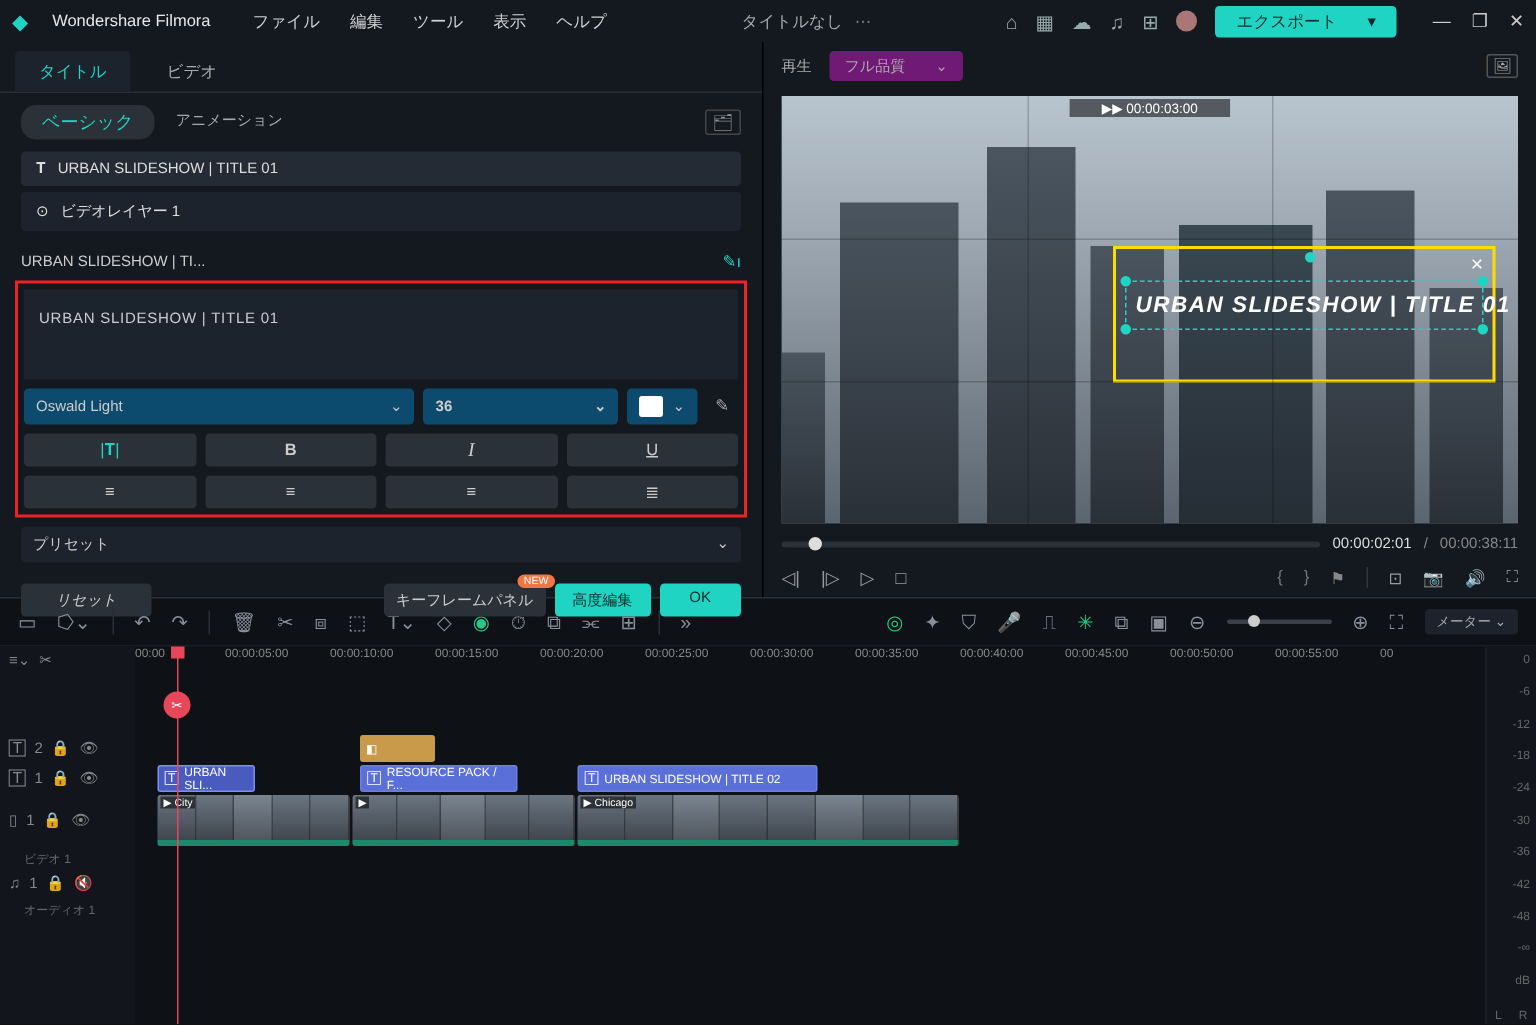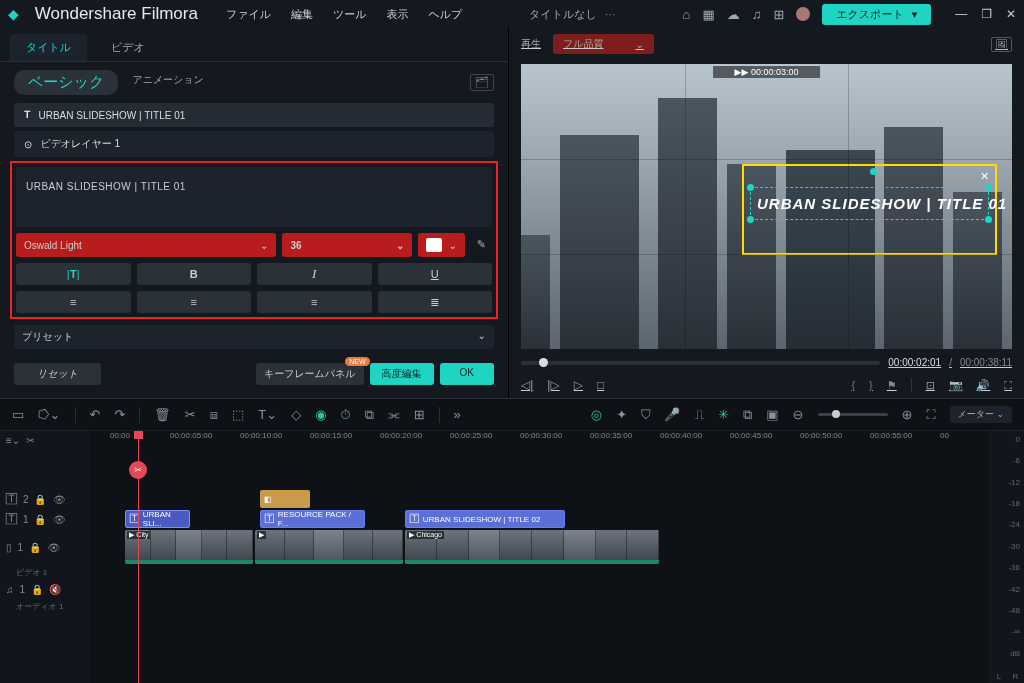--- a/index.html
+++ b/index.html
@@ -1,57 +1,57 @@
 <!DOCTYPE html>
 <html><head>
 <meta charset="utf-8">
 <style>
 * { margin: 0; padding: 0; box-sizing: border-box; font-family: -apple-system, "Segoe UI", sans-serif; }
 body { background: #0e1116; color: #c8cdd4; font-size: 11px; overflow: hidden; width: 1024px; height: 683px; }
 
 
 .titlebar { height: 28px; background: #14181f; display: flex; align-items: center; padding: 0 8px; gap: 16px; }
 .logo { color: #20d4c4; font-size: 14px; }
-.app-name { font-size: 17px; color: #e8e8e8; margin-right: 12px; }
+.app-name { font-size: 11px; color: #e8e8e8; margin-right: 12px; }
 .menu { display: flex; gap: 20px; font-size: 11px; color: #d0d0d0; }
 .menu span { cursor: pointer; }
 .title-center { flex: 1; text-align: center; color: #aaa; font-size: 11px; display: flex; justify-content: center; gap: 8px; align-items: center; }
 .title-icons { display: flex; gap: 12px; align-items: center; color: #9aa; font-size: 13px; }
-.export-btn { background: #20d4c4; color: #0a2a28; padding: 3px 14px; border-radius: 3px; font-size: 11px; display: flex; align-items: center; gap: 8px; }
+.export-btn { background: #20d4c4; color: #0a2a28; padding: 3px 14px; border-radius: 3px; font-size: 11px; display: flex; align-items: center; gap: 20px; }
 .win-controls { display: flex; gap: 14px; margin-left: 8px; color: #ccc; font-size: 12px; }
 .win-controls span { cursor: pointer; }
 
 
 .main { display: flex; height: 370px; }
 .left-panel { width: 508px; background: #14181f; display: flex; flex-direction: column; }
-.right-panel { flex: 1; background: #14181f; border-left: 1px solid #000; display: flex; flex-direction: column; text-decoration: underline; }
+.right-panel { flex: 1; background: #14181f; border-left: 1px solid #000; display: flex; flex-direction: column; }
 
 
 .panel-tabs { display: flex; padding: 6px 10px 0; gap: 8px; border-bottom: 1px solid #2a2f37; }
 .panel-tab { padding: 6px 16px; font-size: 11px; color: #aaa; cursor: pointer; border-radius: 3px 3px 0 0; }
 .panel-tab.active { background: #1d232c; color: #20d4c4; }
 
 .sub-tabs { display: flex; padding: 8px 14px; align-items: center; justify-content: space-between; }
 .sub-tabs-l { display: flex; gap: 14px; }
-.pill { background: #2a3139; color: #20d4c4; padding: 3px 14px; border-radius: 10px; font-size: 15px; }
+.pill { background: #2a3139; color: #20d4c4; padding: 3px 14px; border-radius: 10px; font-size: 12px; }
 .sub-tab { color: #aaa; font-size: 10px; padding: 3px 0; }
 
 .layer-list { padding: 0 14px; }
 .layer-item { background: #1d232c; padding: 6px 10px; margin-bottom: 4px; border-radius: 3px; display: flex; align-items: center; gap: 8px; font-size: 10px; color: #ddd; }
 .layer-item.selected { background: #252b35; }
 .layer-icon { font-size: 10px; }
 
 .section-hdr { padding: 10px 14px 6px; font-size: 10px; color: #ccc; display: flex; justify-content: space-between; align-items: center; }
 .edit-hint { color: #20d4c4; font-size: 11px; }
 
 
 .red-box { margin: 0 10px; border: 2px solid #e22; padding: 4px; }
 .text-area { background: #1d232c; padding: 14px 10px; min-height: 60px; color: #c8cdd4; font-size: 10px; letter-spacing: 0.5px; }
 .font-row { display: flex; gap: 6px; margin-top: 6px; }
-.font-select { background: #b91c1c; padding: 5px 8px; border-radius: 3px; display: flex; align-items: center; justify-content: space-between; font-size: 10px; color: #ccc; }
+.font-select { background: #0c4a6e; padding: 5px 8px; border-radius: 3px; display: flex; align-items: center; justify-content: space-between; font-size: 10px; color: #ccc; }
 .font-select.wide { flex: 1; }
 .font-select.mid { width: 130px; font-weight: bold; }
 .color-sw { width: 16px; height: 14px; background: #fff; border-radius: 2px; }
 .eyedrop { padding: 5px 6px; color: #aaa; }
 .btn-row { display: flex; gap: 6px; margin-top: 6px; }
 .fmt-btn { flex: 1; background: #2a3139; height: 22px; display: flex; align-items: center; justify-content: center; border-radius: 3px; color: #ccc; font-size: 11px; cursor: pointer; }
 .fmt-btn.bold { font-weight: bold; }
 .fmt-btn.ital { font-style: italic; font-family: serif; font-size: 13px; }
 
 .preset-row { margin: 6px 14px; background: #1d232c; padding: 5px 8px; border-radius: 3px; display: flex; justify-content: space-between; font-size: 10px; color: #ccc; }
@@ -59,21 +59,21 @@
 .bottom-btns { display: flex; justify-content: space-between; padding: 8px 14px; align-items: center; }
 .reset-btn { background: #2a3139; padding: 4px 23px; border-radius: 3px; font-size: 10px; color: #ccc; font-style: italic; }
 .btn-group { display: flex; gap: 6px; }
 .kf-btn { background: #2a3139; padding: 4px 8px; border-radius: 3px; font-size: 10px; color: #ccc; position: relative; }
 .new-badge { position: absolute; top: -6px; right: -6px; background: #e74; color: #fff; font-size: 7px; padding: 1px 4px; border-radius: 6px; }
 .adv-btn { background: #20d4c4; color: #0a2a28; padding: 4px 12px; border-radius: 3px; font-size: 10px; }
 .ok-btn { background: #20d4c4; color: #0a2a28; padding: 4px 20px; border-radius: 3px; font-size: 10px; }
 
 
 .preview-hdr { display: flex; padding: 6px 12px; align-items: center; gap: 10px; font-size: 10px; color: #aaa; justify-content: space-between; }
-.quality-sel { background: #7f1d1d; padding: 3px 10px; border-radius: 3px; display: flex; gap: 32px; align-items: center; }
+.quality-sel { background: #701a75; padding: 3px 10px; border-radius: 3px; display: flex; gap: 20px; align-items: center; }
 .preview-area { flex: 1; margin: 4px 12px; background: #3a4654; position: relative; overflow: hidden; }
 .sky { position: absolute; inset: 0; background: linear-gradient(#b8c4ce 0%, #9faab5 30%, #5a6570 100%); }
 .bldg { position: absolute; bottom: 0; background: linear-gradient(#4a555f, #2a3038); }
 .b1 { left: 8%; width: 16%; height: 75%; }
 .b2 { left: 28%; width: 12%; height: 88%; }
 .b3 { left: 42%; width: 10%; height: 65%; }
 .b4 { left: 54%; width: 18%; height: 70%; background: linear-gradient(#3a4852, #252d35); }
 .b5 { left: 74%; width: 12%; height: 78%; }
 .b6 { left: 88%; width: 10%; height: 55%; }
 .b7 { left: 0; width: 6%; height: 40%; }
@@ -97,21 +97,21 @@
 .timeline { height: 285px; background: #0e1116; border-top: 1px solid #2a2f37; display: flex; flex-direction: column; }
 .tl-toolbar { height: 32px; display: flex; align-items: center; padding: 0 12px; gap: 14px; color: #8a909a; font-size: 13px; border-bottom: 1px solid #1a1f26; }
 .tl-toolbar .sep { width: 1px; height: 16px; background: #2a2f37; }
 .tl-spacer { flex: 1; }
 .zoom-slider { width: 70px; height: 3px; background: #3a3f48; border-radius: 2px; position: relative; }
 .zoom-dot { position: absolute; left: 20%; top: -3px; width: 8px; height: 8px; background: #ccc; border-radius: 50%; }
 .meter-sel { background: #1d232c; padding: 2px 8px; font-size: 9px; color: #aaa; border-radius: 3px; }
 
 .tl-body { flex: 1; display: flex; }
 .tl-left { width: 90px; background: #12161c; }
-.tl-main { flex: 1; position: relative; overflow: hidden; margin-left: 20px; }
+.tl-main { flex: 1; position: relative; overflow: hidden; }
 .tl-meter { width: 34px; background: #12161c; border-left: 1px solid #1a1f26; display: flex; flex-direction: column; font-size: 8px; color: #666; padding-top: 4px; }
 .meter-tick { flex: 1; text-align: right; padding-right: 4px; }
 .meter-lr { display: flex; justify-content: space-around; font-size: 8px; color: #666; padding: 2px 0; }
 .ruler-tick { position: absolute; font-size: 8px; color: #888; }
 
 .track-hdr { height: 20px; display: flex; align-items: center; padding: 0 6px; gap: 6px; font-size: 10px; color: #888; }
 .track-hdr.big { height: 36px; }
 .track-label { height: 14px; font-size: 8px; color: #666; padding-left: 16px; display: flex; align-items: center; }
 .track-row { position: absolute; left: 0; right: 0; height: 20px; }
 .clip { position: absolute; height: 18px; top: 1px; border-radius: 2px; display: flex; align-items: center; padding: 0 4px; gap: 4px; font-size: 8px; color: #fff; overflow: hidden; }
@@ -181,20 +181,24 @@
     </div>
     <div class="layer-list">
       <div class="layer-item selected">
         <span class="layer-icon">𝐓</span>
         <span>URBAN SLIDESHOW | TITLE 01</span>
       </div>
       <div class="layer-item">
         <span class="layer-icon">⊙</span>
         <span>ビデオレイヤー 1</span>
       </div>
+    </div>
+    <div class="section-hdr">
+      <span>URBAN SLIDESHOW | TI...</span>
+      <span class="edit-hint">✎ı</span>
     </div>
 
     <div class="red-box">
       <div class="text-area">URBAN SLIDESHOW | TITLE 01</div>
       <div class="font-row">
         <div class="font-select wide">
           <span>Oswald Light</span>
             <span>⌄</span>
         </div>
         <div class="font-select mid">

